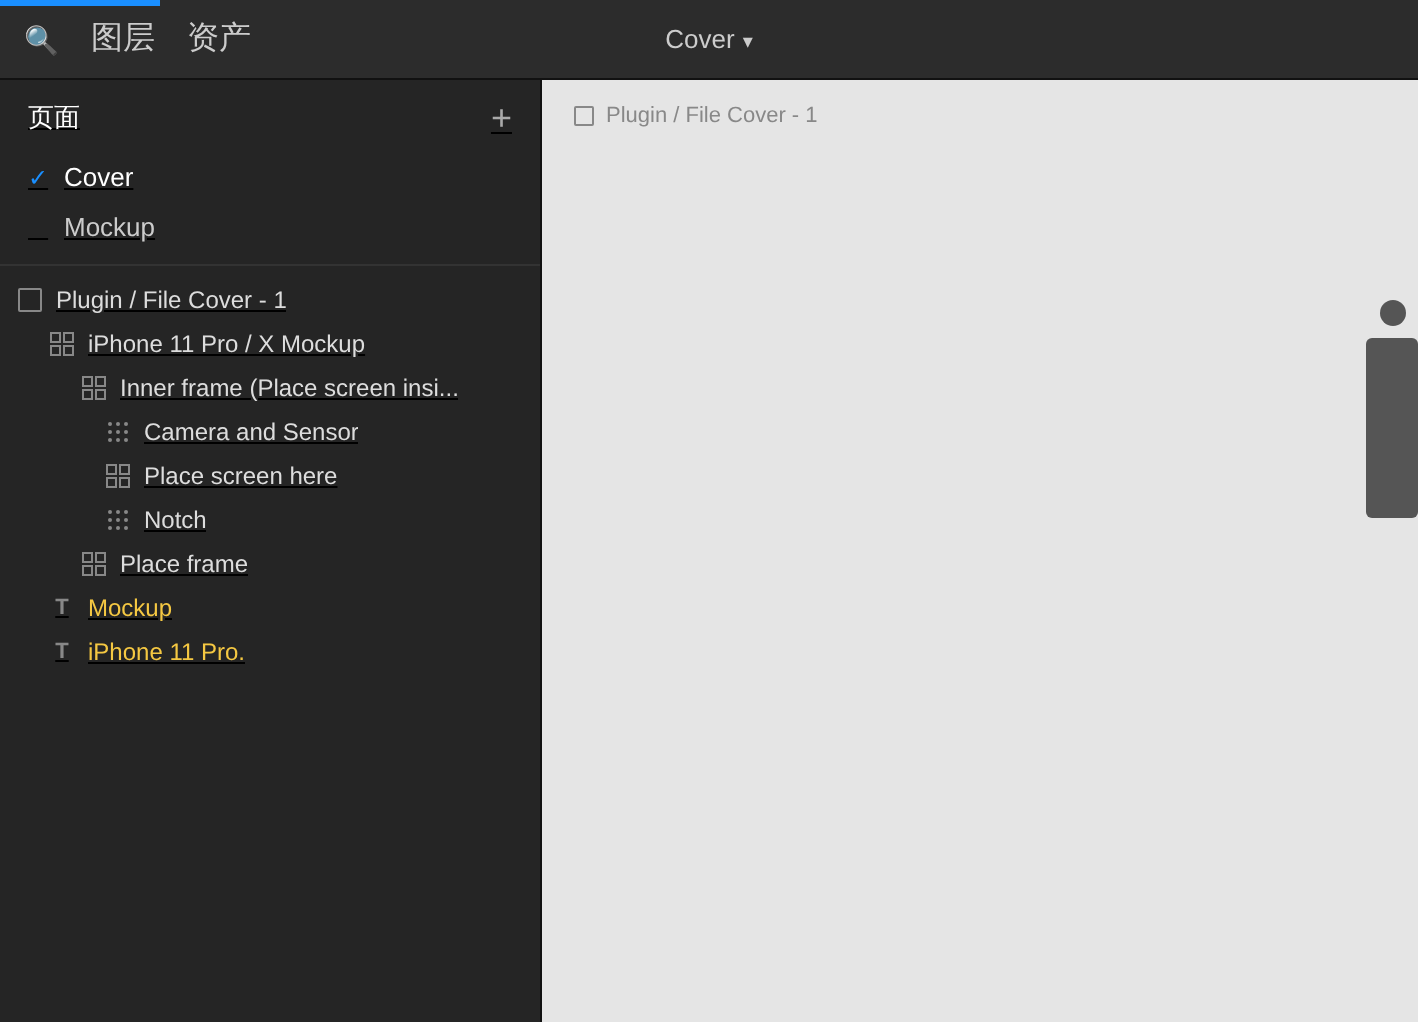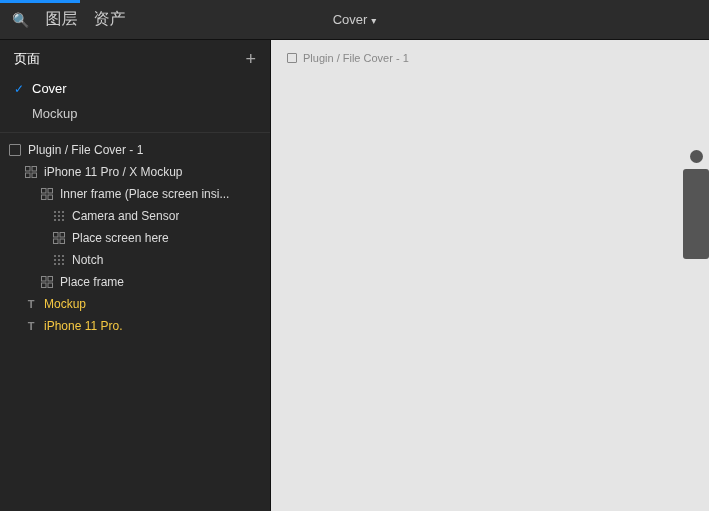--- a/index.html
+++ b/index.html
@@ -53,20 +53,21 @@
       color: #ccc;
       font-size: 16px;
       cursor: pointer;
     }
 
     
     .main-layout {
       display: flex;
       flex: 1;
       overflow: hidden;
+      text-decoration: underline;
     }
 
     
     .sidebar {
       width: 271px;
       background: #252525;
       display: flex;
       flex-direction: column;
       flex-shrink: 0;
       overflow-y: auto;

